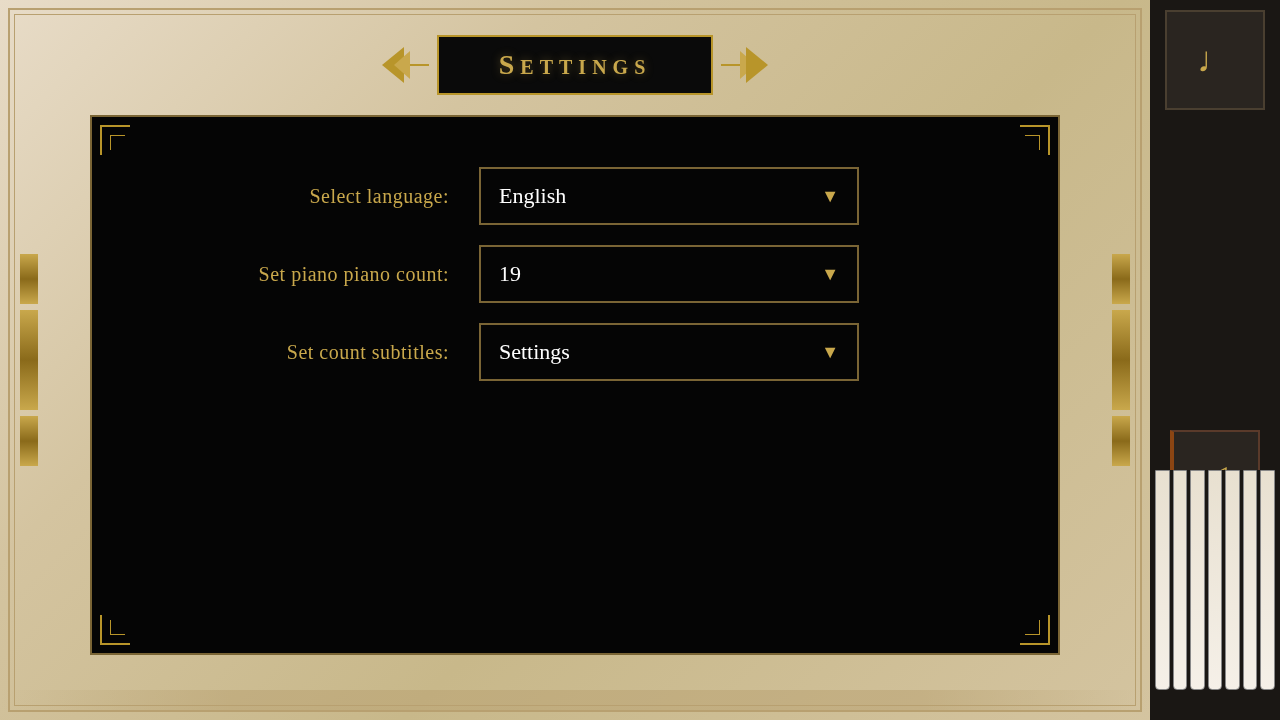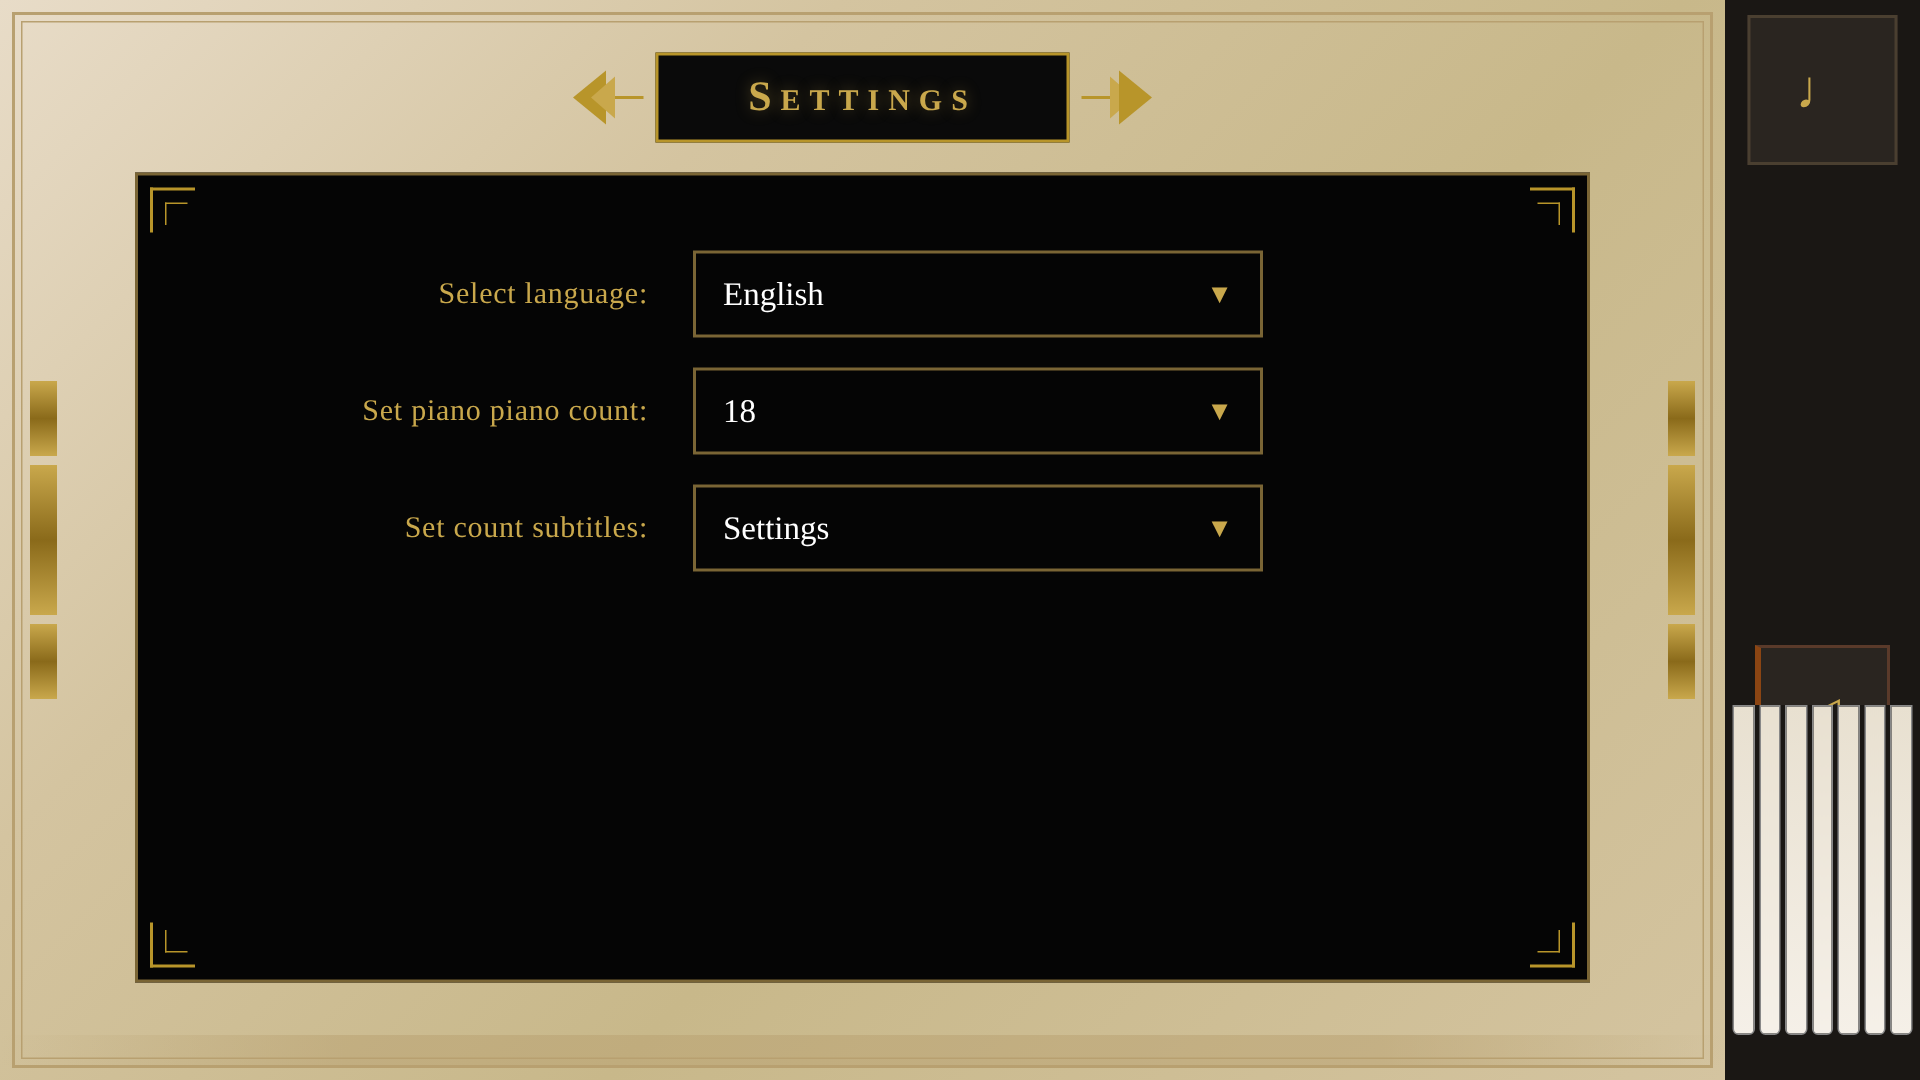--- a/index.html
+++ b/index.html
@@ -75,21 +75,21 @@
       margin: 0 8px;
     }
 
     
     .content-panel {
       width: 970px;
       min-height: 540px;
       background: #050505;
       border: 2px solid #7a6535;
       position: relative;
-      padding: 30px 40px;
+      padding: 30px 57px;
     }
 
     
     .corner {
       position: absolute;
       width: 30px;
       height: 30px;
     }
 
     .corner-tl { top: 8px; left: 8px; border-top: 2px solid #b8952a; border-left: 2px solid #b8952a; }
@@ -322,21 +322,21 @@
             <span>English</span>
             <span class="dropdown-arrow">▼</span>
           </div>
         </div>
       </div>
 
       <div class="setting-row">
         <span class="setting-label">Set piano piano count:</span>
         <div class="dropdown-wrapper">
           <div class="dropdown-value">
-            <span>18</span>
+            <span>19</span>
             <span class="dropdown-arrow">▼</span>
           </div>
         </div>
       </div>
 
       <div class="setting-row">
         <span class="setting-label">Set count subtitles:</span>
         <div class="dropdown-wrapper">
           <div class="dropdown-value">
             <span>Settings</span>

